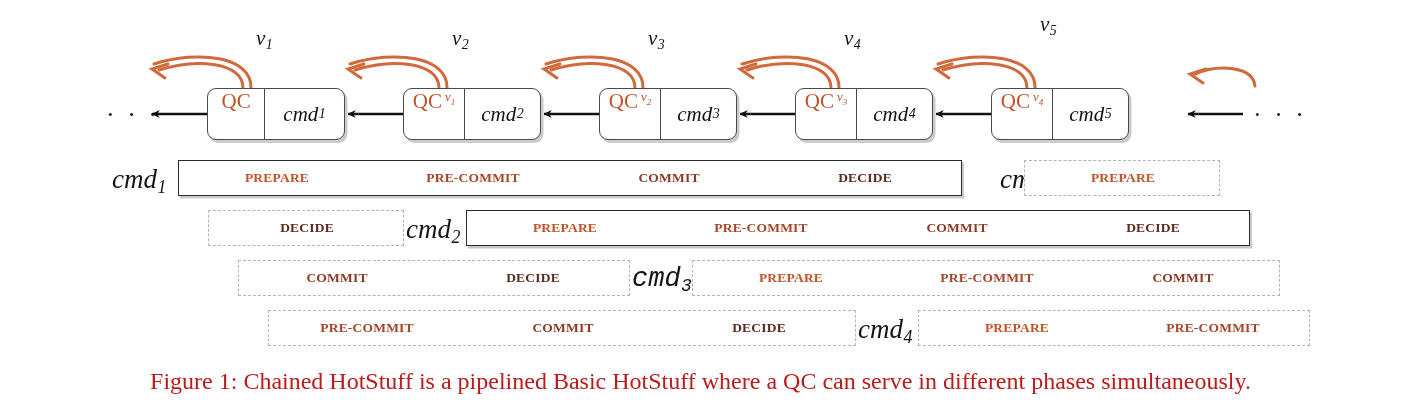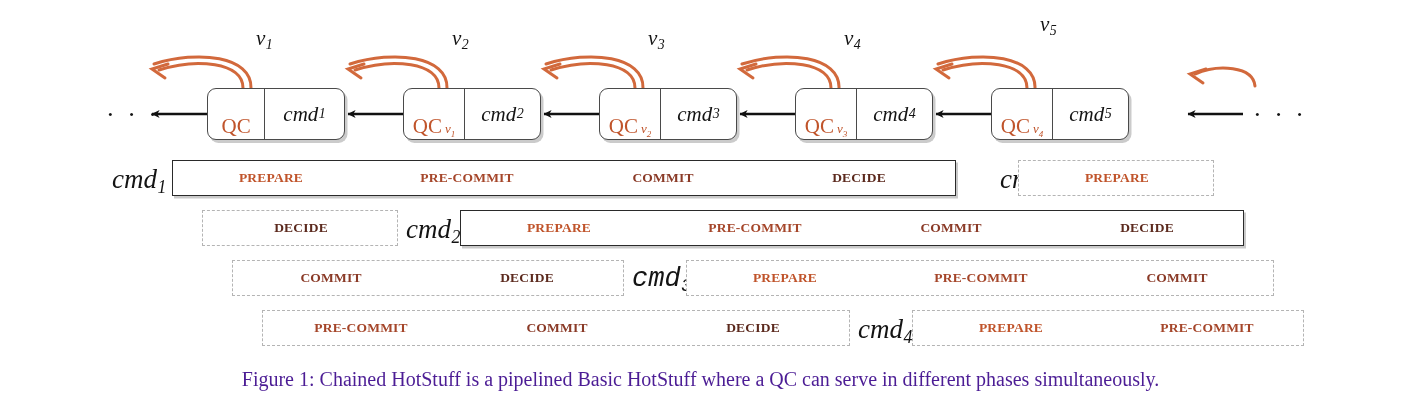--- a/index.html
+++ b/index.html
@@ -44,21 +44,21 @@
     border-radius: 9px;
     background: #ffffff;
     box-shadow: 2.5px 3px 0 rgba(140,140,140,0.45);
     display: flex;
     align-items: stretch;
     box-sizing: border-box;
     z-index: 4;
   }
   .node-qc {
     display: flex;
-    align-items: flex-end;
+    align-items: flex-start;
     justify-content: center;
     box-sizing: border-box;
     border-right: 1.4px solid #4a4a4a;
     padding: 0 7px;
     color: #C0542B;
     font-family: "Liberation Serif", "DejaVu Serif", serif;
     font-size: 21px;
     white-space: nowrap;
   }
   .node-qc .qcsub {
@@ -108,20 +108,21 @@
     overflow: visible;
     pointer-events: none;
   }
 
   
   .phase-box {
     position: absolute;
     height: 36px;
     box-sizing: border-box;
     background: #ffffff;
+    margin-left: 6px;
   }
   .phase-box.solid {
     border: 1.6px solid #2a2a2a;
     box-shadow: 2px 2.5px 0 rgba(150,150,150,0.5);
   }
   .phase-box.dashed {
     border: 1.5px dashed #b4b4b4;
   }
   .phase-cell {
     position: absolute;
@@ -145,22 +146,22 @@
     color: #141414;
   }
 
   
   .caption {
     position: absolute;
     left: 0;
     width: 1401px;
     text-align: center;
     font-family: "Liberation Serif", "DejaVu Serif", serif;
-    font-size: 20px;
-    color: #4c1d95;
+    font-size: 24px;
+    color: #b91c1c;
   }
 </style>
 </head>
 <body>
 
 <div id="figure">
 
   <svg class="layer" width="1401" height="411">
     <defs>
       <marker id="blkhead" markerWidth="9" markerHeight="9" refX="7.6" refY="4.5" orient="auto" markerUnits="userSpaceOnUse">

